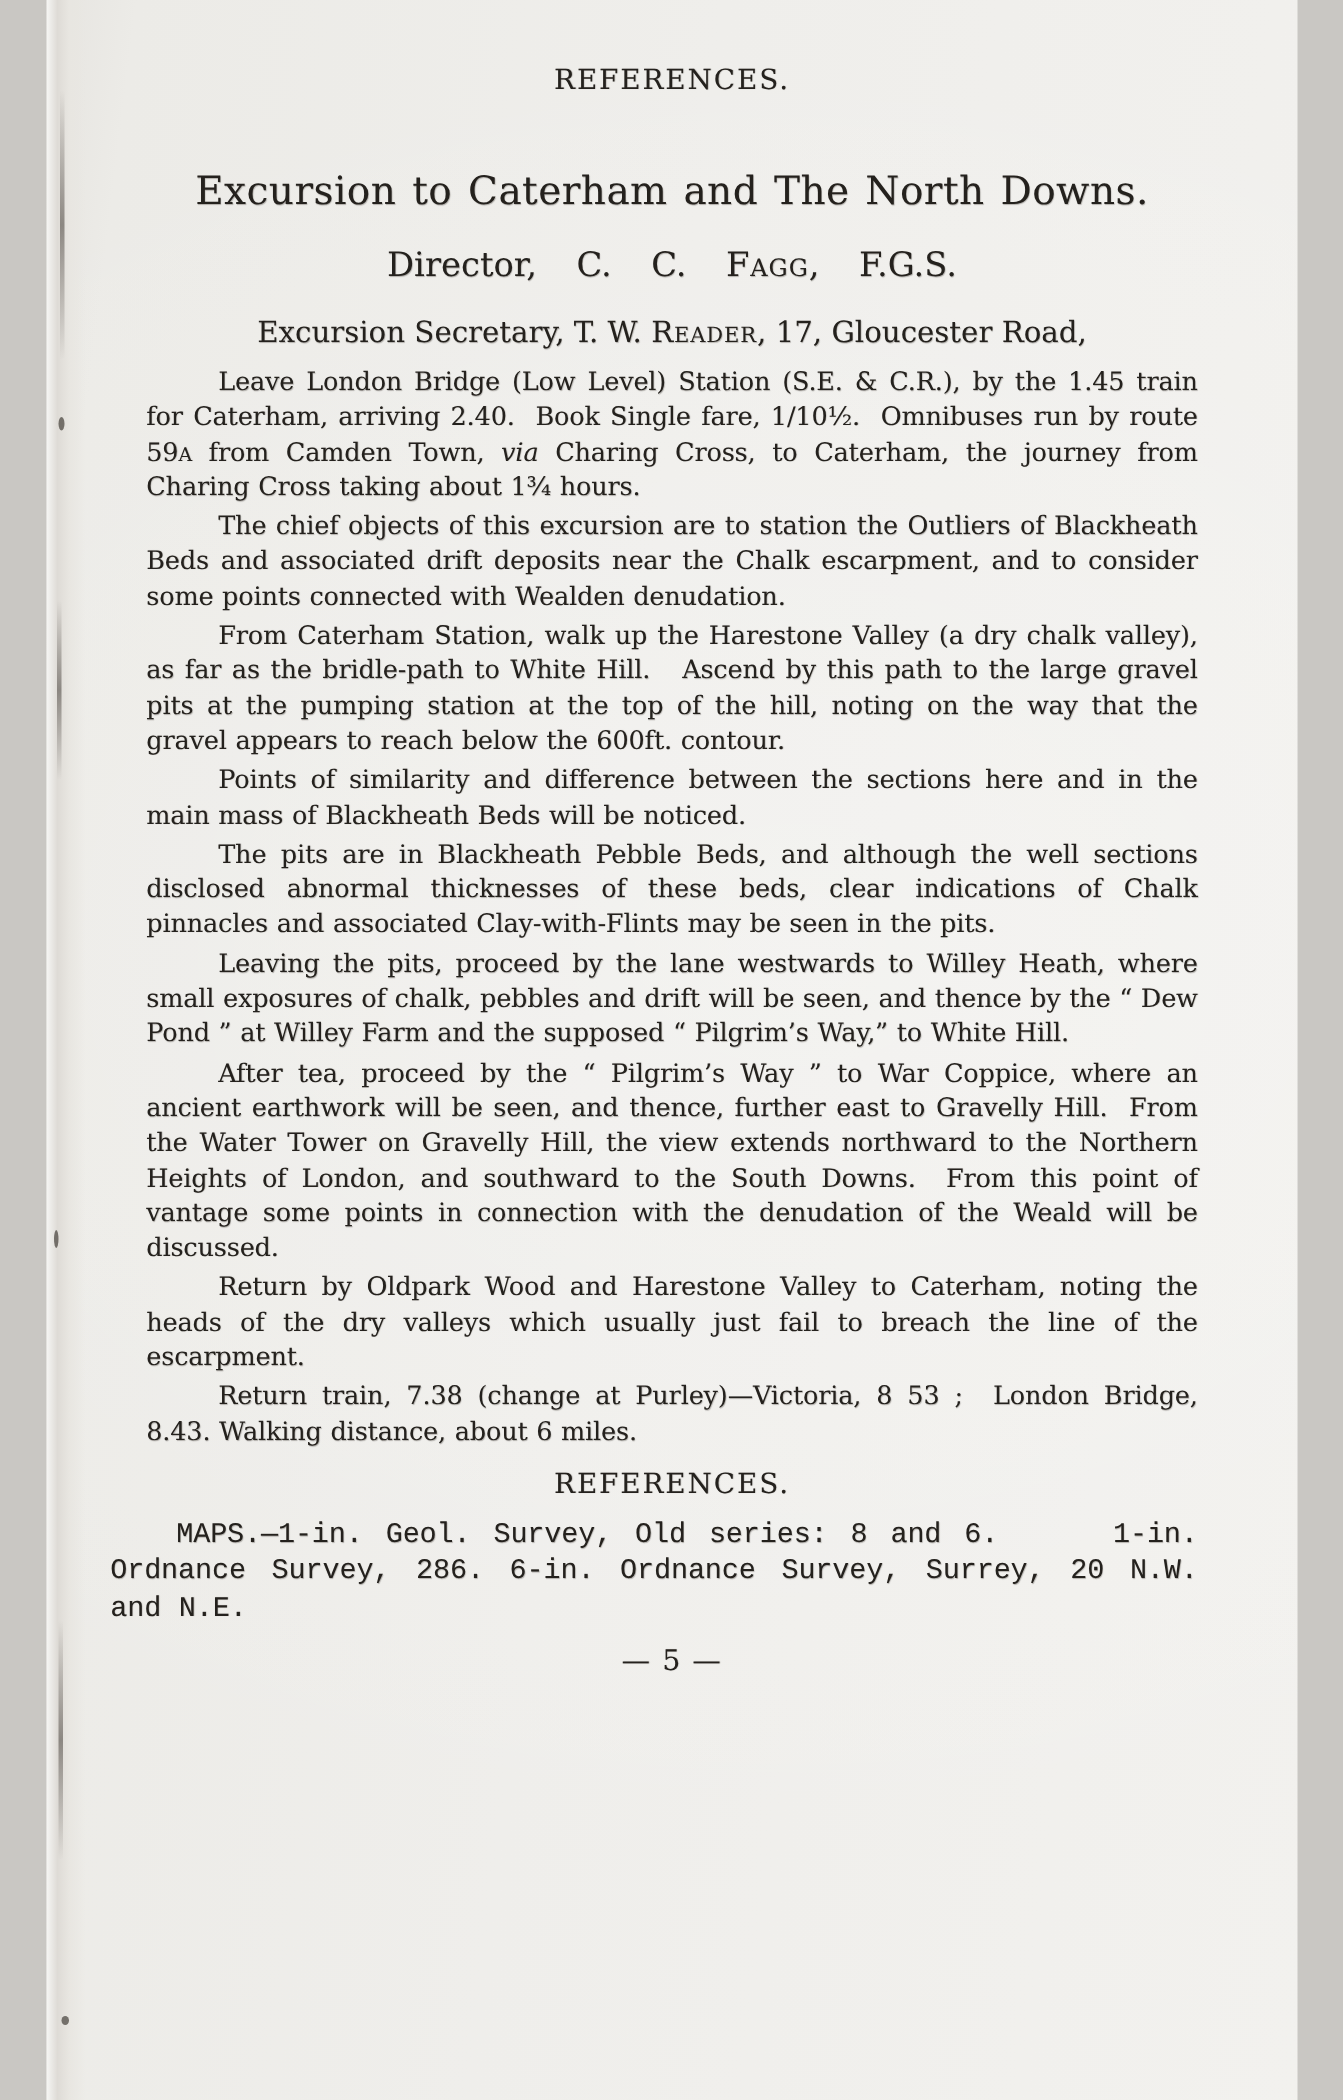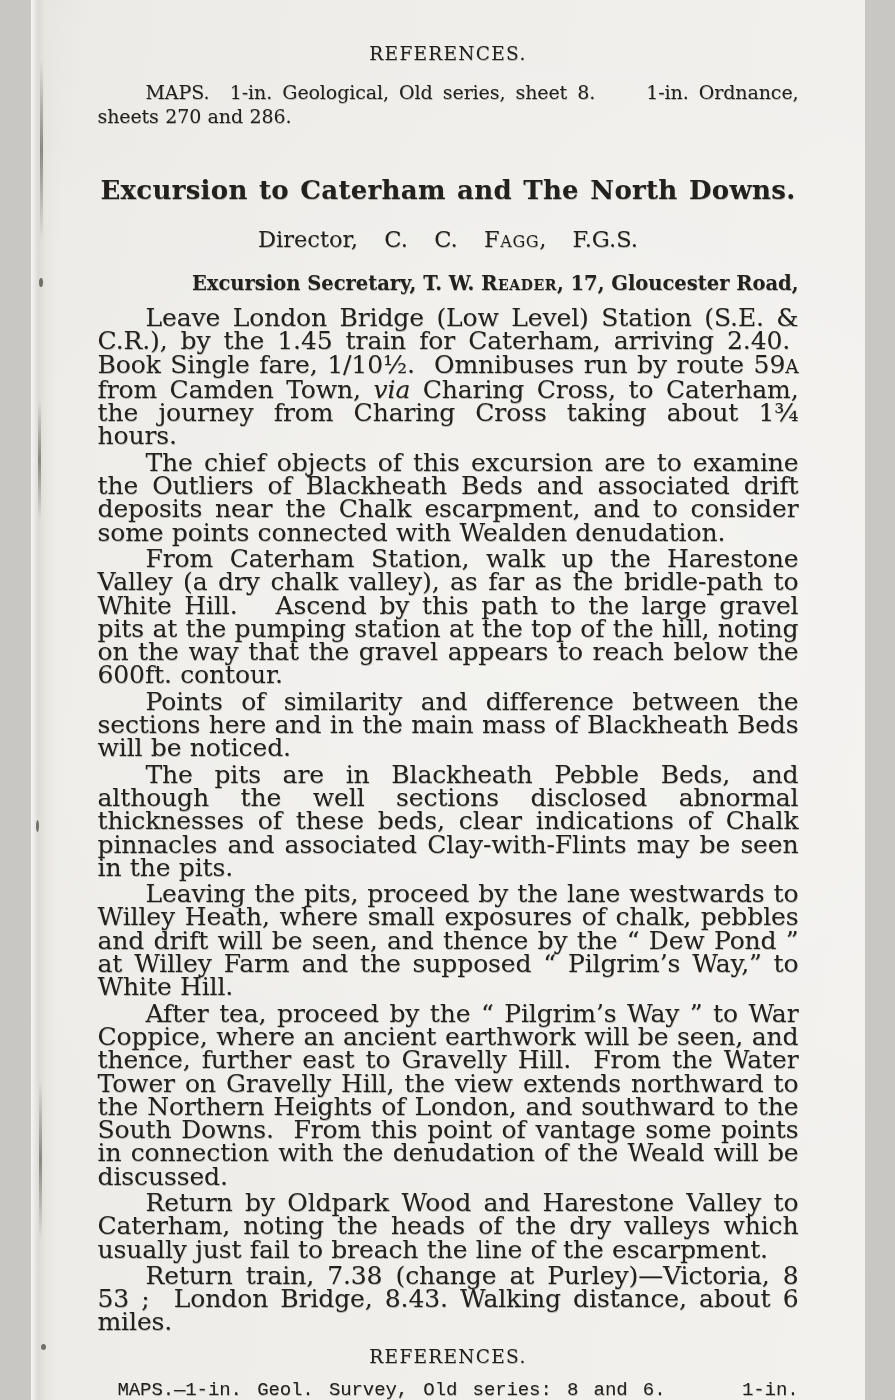--- a/index.html
+++ b/index.html
@@ -32,42 +32,42 @@
   .refs-heading {
     text-align: center; font-size: 18.5px; line-height: 24px;
     letter-spacing: 1.3px; word-spacing: 1px;
   }
   .ref-para {
     margin: 14px 0 0; text-align: justify; text-indent: 48px;
     font-size: 19px; line-height: 24px; letter-spacing: -0.1px; word-spacing: 0.5px;
   }
   .title {
     margin: 46px 0 0; text-align: center;
-    font-size: 26px; font-weight: bold; letter-spacing: 0.3px; word-spacing: 2px; line-height: 32px;
+    font-size: 26px; font-weight: normal; letter-spacing: 0.3px; word-spacing: 2px; line-height: 32px;
   }
   .date {
     margin: 21px 0 0; text-align: center;
     font-size: 21.5px; font-weight: bold; letter-spacing: 0.6px; word-spacing: 3px; line-height: 27px;
   }
   .director {
     margin: 19px 0 4px; text-align: center;
     font-size: 22.5px; line-height: 28px; word-spacing: 6px;
   }
   .secretary {
-    margin: 18px 0 0; text-align: right;
-    font-size: 19.5px; line-height: 25px; font-weight: bold;
+    margin: 18px 0 0; text-align: center;
+    font-size: 19.5px; line-height: 25px;
   }
   .sc { font-variant: small-caps; letter-spacing: 0.6px; }
   .it { font-style: italic; }
   .cap-sm { font-size: 0.74em; }
 
   .body-text { margin-top: 10px; }
   .body-text p {
     margin: 3px 0 0; text-align: justify; text-indent: 48px;
-    font-size: 25px; line-height: 23.3px; letter-spacing: -0.1px; word-spacing: 0.5px;
+    font-size: 17px; line-height: 23.3px; letter-spacing: -0.1px; word-spacing: 0.5px;
   }
   .refs-heading.bottom { margin-top: 11px; }
   .bottom-maps { margin: 9px 0 0 -24px; text-indent: 44px; line-height: 24.5px; font-family: Liberation Mono, monospace; }
   .page-number { margin-top: 11px; text-align: center; font-size: 19px; line-height: 24px; letter-spacing: 1px; }
 </style>
 </head>
 <body>
 
 <div class="page">
 
@@ -76,35 +76,34 @@
   <div class="crease" style="top:400px;height:120px;left:7px;"></div>
   <div class="crease" style="top:1080px;height:160px;left:8px;"></div>
   <div class="speck" style="left:8px;top:278px;width:4px;height:9px;"></div>
   <div class="speck" style="left:5px;top:820px;width:3px;height:12px;"></div>
   <div class="speck" style="left:10px;top:1344px;width:5px;height:6px;"></div>
 
   <div class="content">
 
     <div class="refs-heading">REFERENCES.</div>
 
-    <p class="ref-para">MAPS.&nbsp; 1-in. Geological, Old series, sheet 8.&nbsp;&nbsp;&nbsp;&nbsp; 1-in. Ordnance, sheets 270 and 286.</p>
 
 
     <h1 class="title">Excursion to Caterham and The North Downs.</h1>
 
 
     <div class="director"><span>Director,&nbsp; C.&nbsp; C.&nbsp; </span><span class="sc">Fagg</span><span>,&nbsp; F.G.S.</span></div>
 
     <div class="secretary">
       <div><span>Excursion Secretary, T. W. </span><span class="sc">Reader</span><span>, 17, Gloucester Road,</span></div>
     </div>
 
     <div class="body-text">
       <p><span>Leave London Bridge (Low Level) Station (S.E. &amp; C.R.), by the 1.45 train for Caterham, arriving 2.40.&nbsp; Book Single fare, 1/10½.&nbsp; Omnibuses run by route 59</span><span class="cap-sm">A</span><span> from Camden Town, </span><span class="it">via</span><span> Charing Cross, to Caterham, the journey from Charing Cross taking about 1¾ hours.</span></p>
-      <p>The chief objects of this excursion are to examine the Outliers of Blackheath Beds and associated drift deposits near the Chalk escarpment, and to consider some points connected with Wealden denudation.</p>
+      <p>The chief objects of this excursion are to station the Outliers of Blackheath Beds and associated drift deposits near the Chalk escarpment, and to consider some points connected with Wealden denudation.</p>
       <p>From Caterham Station, walk up the Harestone Valley (a dry chalk valley), as far as the bridle-path to White Hill.&nbsp;&nbsp; Ascend by this path to the large gravel pits at the pumping station at the top of the hill, noting on the way that the gravel appears to reach below the 600ft. contour.</p>
       <p>Points of similarity and difference between the sections here and in the main mass of Blackheath Beds will be noticed.</p>
       <p>The pits are in Blackheath Pebble Beds, and although the well sections disclosed abnormal thicknesses of these beds, clear indications of Chalk pinnacles and associated Clay-with-Flints may be seen in the pits.</p>
       <p>Leaving the pits, proceed by the lane westwards to Willey Heath, where small exposures of chalk, pebbles and drift will be seen, and thence by the “ Dew Pond ” at Willey Farm and the supposed “ Pilgrim’s Way,” to White Hill.</p>
       <p>After tea, proceed by the “ Pilgrim’s Way ” to War Coppice, where an ancient earthwork will be seen, and thence, further east to Gravelly Hill.&nbsp; From the Water Tower on Gravelly Hill, the view extends northward to the Northern Heights of London, and southward to the South Downs.&nbsp; From this point of vantage some points in connection with the denudation of the Weald will be discussed.</p>
       <p>Return by Oldpark Wood and Harestone Valley to Caterham, noting the heads of the dry valleys which usually just fail to breach the line of the escarpment.</p>
       <p>Return train, 7.38 (change at Purley)—Victoria, 8 53 ;&nbsp; London Bridge, 8.43. Walking distance, about 6 miles.</p>
     </div>
 
     <div class="refs-heading bottom">REFERENCES.</div>

